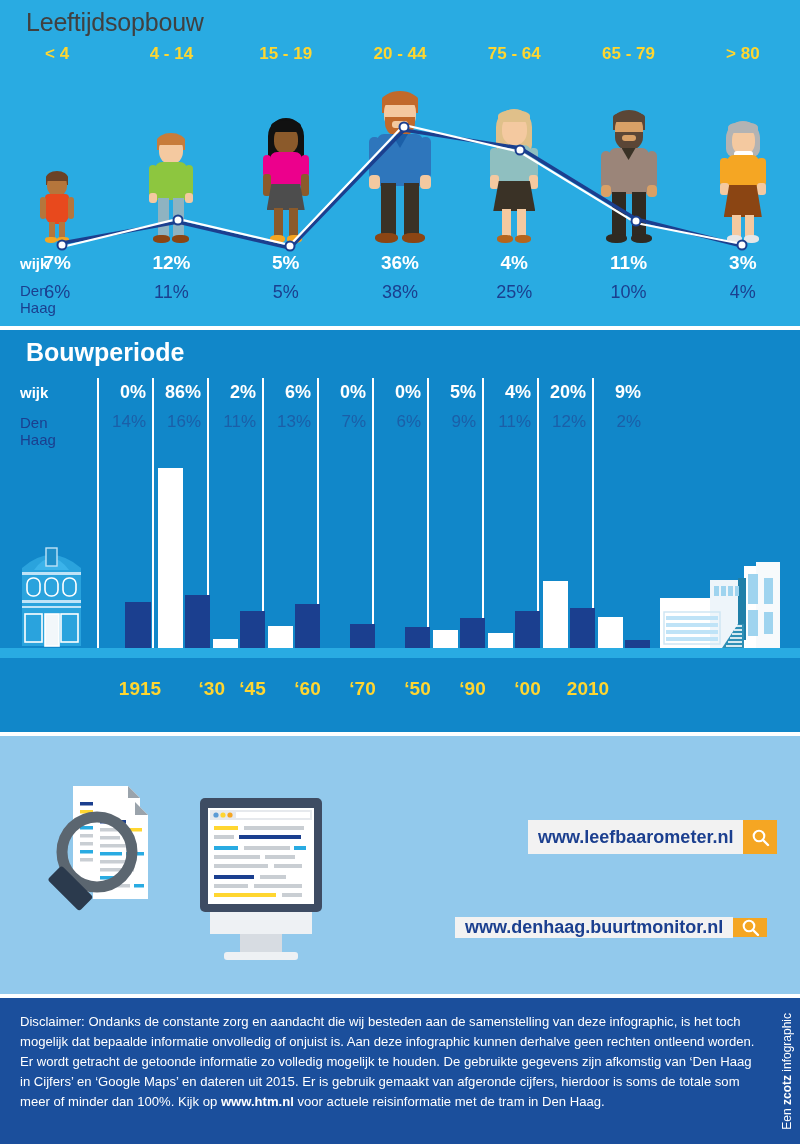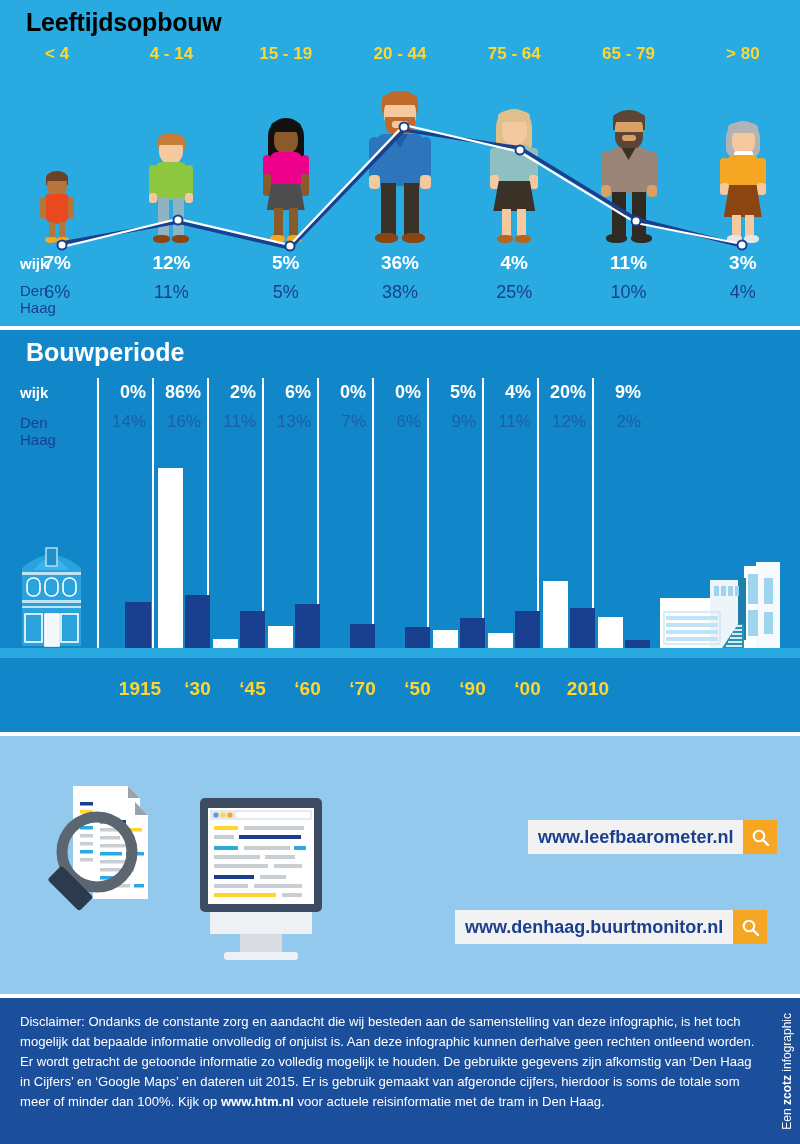--- a/index.html
+++ b/index.html
@@ -11,21 +11,21 @@
   }
   .page { position: relative; width: 800px; height: 1144px; }
 
   
   .sec-age {
     position: absolute; left: 0; top: 0; width: 800px; height: 326px;
     background: #29abe2;
   }
   .sec-title {
     position: absolute; left: 26px; top: 8px;
-    font-size: 25px; font-weight: bold; color: #000000;
+    font-size: 25px; font-weight: normal; color: #404040;
     letter-spacing: -0.2px;
   }
   .age-labels {
     position: absolute; left: 0; top: 44px; width: 800px; height: 28px;
     display: flex;
   }
   .age-label {
     flex: 1; text-align: center;
     font-size: 17px; font-weight: bold; color: #ffd630;
   }
@@ -506,21 +506,21 @@
             <line x1="74" y1="70" x2="82" y2="70"></line>
             <line x1="76" y1="66" x2="82" y2="66"></line>
           </g>
         </svg>
       </div>
       <div class="ground"></div>
     </div>
 
     <div class="years">
       <div class="year" style="left:110px;width:60px;">1915</div>
-      <div class="year" style="left:170px;width:55px;">‘30</div>
+      <div class="year" style="left:170px;width:55px;text-align:right;">‘30</div>
       <div class="year" style="left:225px;width:55px;">‘45</div>
       <div class="year" style="left:280px;width:55px;">‘60</div>
       <div class="year" style="left:335px;width:55px;">‘70</div>
       <div class="year" style="left:390px;width:55px;">‘50</div>
       <div class="year" style="left:445px;width:55px;">‘90</div>
       <div class="year" style="left:500px;width:55px;">‘00</div>
       <div class="year" style="left:553px;width:70px;">2010</div>
     </div>
   </div>
 
@@ -603,21 +603,21 @@
     <div class="urlbox" style="left:528px;top:84px;border-radius:12px;">
       <div class="urltext">www.leefbaarometer.nl</div>
       <div class="urlbtn">
         <svg width="19" height="19" viewBox="0 0 19 19">
             <circle cx="8" cy="8" r="5.3" fill="none" stroke="#ffffff" stroke-width="2.1"></circle>
             <line x1="12" y1="12" x2="17" y2="17" stroke="#ffffff" stroke-width="2.4" stroke-linecap="round"></line>
           </svg>
       </div>
     </div>
 
-    <div class="urlbox" style="left:455px;top:174px;">
+    <div class="urlbox" style="left:455px;top:174px;align-items:center;">
       <div class="urltext">www.denhaag.buurtmonitor.nl</div>
       <div class="urlbtn">
         <svg width="19" height="19" viewBox="0 0 19 19">
             <circle cx="8" cy="8" r="5.3" fill="none" stroke="#ffffff" stroke-width="2.1"></circle>
             <line x1="12" y1="12" x2="17" y2="17" stroke="#ffffff" stroke-width="2.4" stroke-linecap="round"></line>
           </svg>
       </div>
     </div>
   </div>
 

